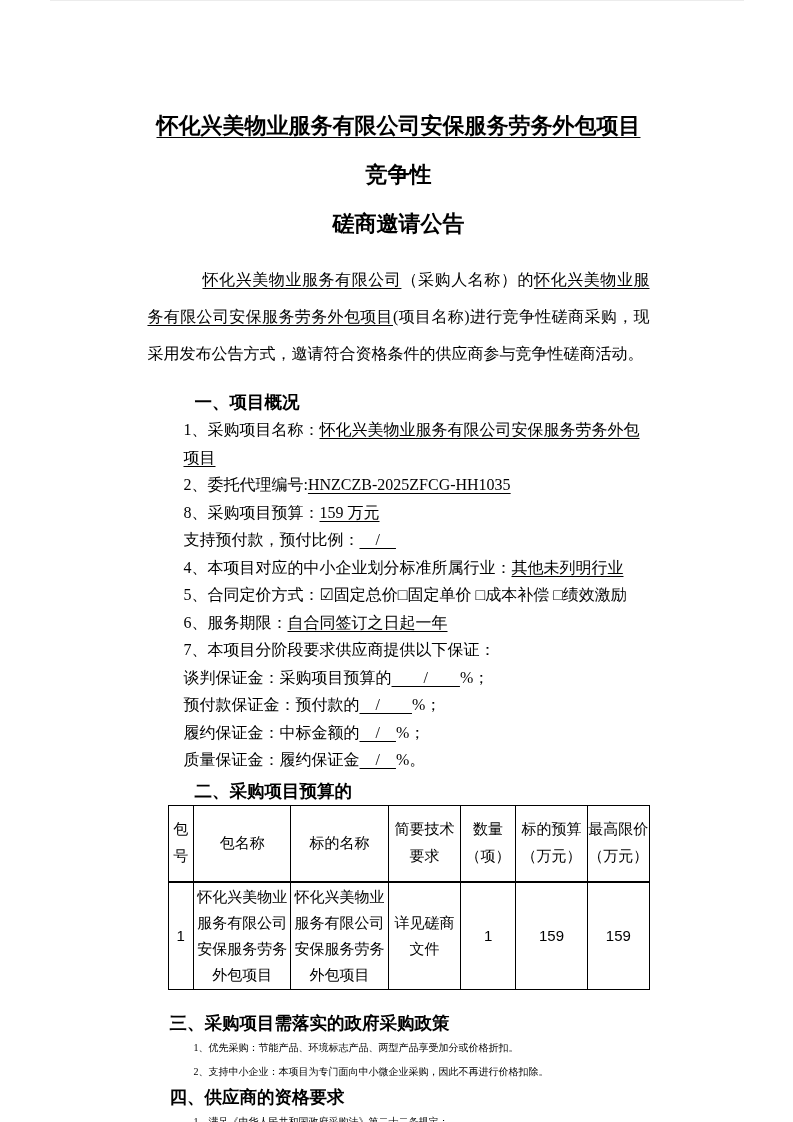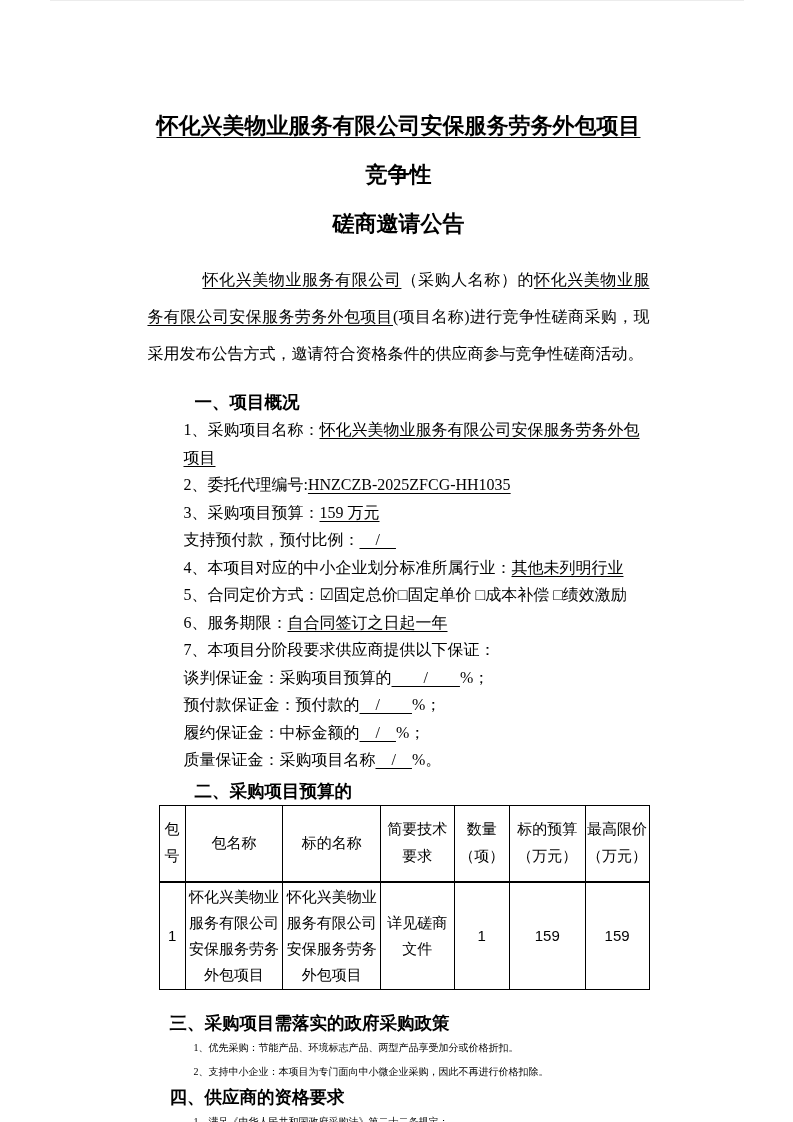--- a/index.html
+++ b/index.html
@@ -15,21 +15,21 @@
   .title-block .u { text-underline-offset:4px; }
 
   .intro { margin-top:13px; font-size:16px; line-height:37px; text-align:justify; text-indent:55px; }
 
   .u { text-decoration:underline; text-underline-offset:3px; text-decoration-thickness:1px; }
   .blank { text-decoration:underline; text-underline-offset:3px; white-space:pre; }
 
   .h-major { font-family:"Liberation Sans", sans-serif; font-weight:bold; font-size:17.5px; line-height:28px; padding-left:47px; margin-top:3px; }
   .item { font-size:16px; line-height:27.5px; padding-left:36px; }
 
-  .req-table { border-collapse:collapse; table-layout:fixed; margin-left:11px; }
+  .req-table { border-collapse:collapse; table-layout:fixed; margin-left:20px; }
   .req-table th, .req-table td {
     border:1.5px solid #000; font-weight:normal; text-align:center; vertical-align:middle;
     font-size:15px; line-height:27px; padding:0;
   }
   .req-table thead th { height:75px; border-bottom:2.5px solid #000; }
   .req-table tbody td { height:106px; line-height:26px; }
   .inner { display:inline-block; text-align:center; }
   .w1 { width:16px; }
   .w6 { width:92px; }
   .w4 { width:62px; }
@@ -49,30 +49,30 @@
       <div><span class="u">怀化兴美物业服务有限公司安保服务劳务外包项目</span><span>竞争性</span></div>
       <div>磋商邀请公告</div>
     </div>
 
     <p class="intro"><span class="u">怀化兴美物业服务有限公司</span><span>（采购人名称）的</span><span class="u">怀化兴美物业服务有限公司安保服务劳务外包项目</span><span>(项目名称)进行竞争性磋商采购，现采用发布公告方式，邀请符合资格条件的供应商参与竞争性磋商活动。</span></p>
 
     <div class="h-major">一、项目概况</div>
 
     <div class="item"><span>1、采购项目名称：</span><span class="u">怀化兴美物业服务有限公司安保服务劳务外包项目</span></div>
     <div class="item"><span>2、委托代理编号:</span><span class="u">HNZCZB-2025ZFCG-HH1035</span></div>
-    <div class="item"><span>3、采购项目预算：</span><span class="u">159 万元</span></div>
+    <div class="item"><span>8、采购项目预算：</span><span class="u">159 万元</span></div>
     <div class="item"><span>支持预付款，预付比例：</span><span class="blank">　/　</span></div>
     <div class="item"><span>4、本项目对应的中小企业划分标准所属行业：</span><span class="u">其他未列明行业</span></div>
     <div class="item"><span>5、合同定价方式：</span><span>☑固定总价□固定单价 □成本补偿 □绩效激励</span></div>
     <div class="item"><span>6、服务期限：</span><span class="u">自合同签订之日起一年</span></div>
     <div class="item">7、本项目分阶段要求供应商提供以下保证：</div>
     <div class="item"><span>谈判保证金：采购项目预算的</span><span class="blank">　　/　　</span><span>%；</span></div>
     <div class="item"><span>预付款保证金：预付款的</span><span class="blank">　/　　</span><span>%；</span></div>
     <div class="item"><span>履约保证金：中标金额的</span><span class="blank">　/　</span><span>%；</span></div>
-    <div class="item"><span>质量保证金：采购项目名称</span><span class="blank">　/　</span><span>%。</span></div>
+    <div class="item"><span>质量保证金：履约保证金</span><span class="blank">　/　</span><span>%。</span></div>
 
     <div class="h-major">二、采购项目预算的</div>
 
     <table class="req-table">
       <colgroup>
         <col style="width:37px">
           <col style="width:103px">
           <col style="width:103px">
           <col style="width:86px">
           <col style="width:66px">

